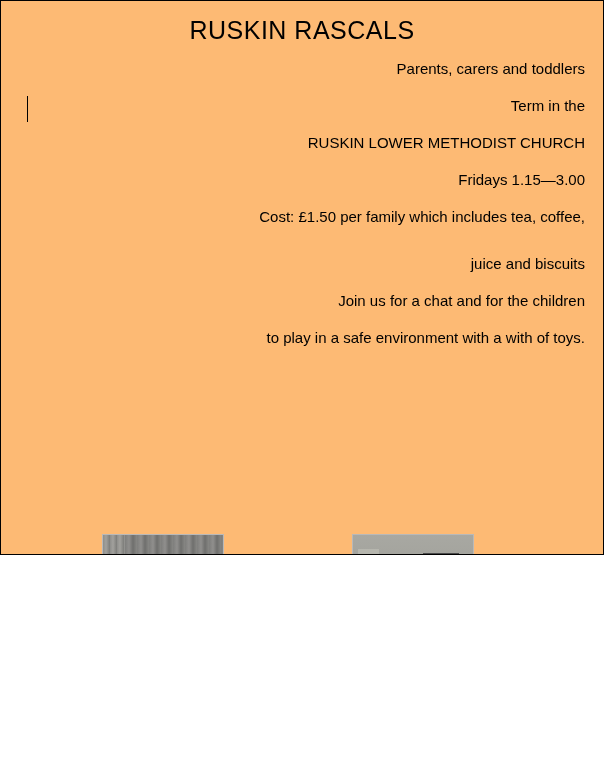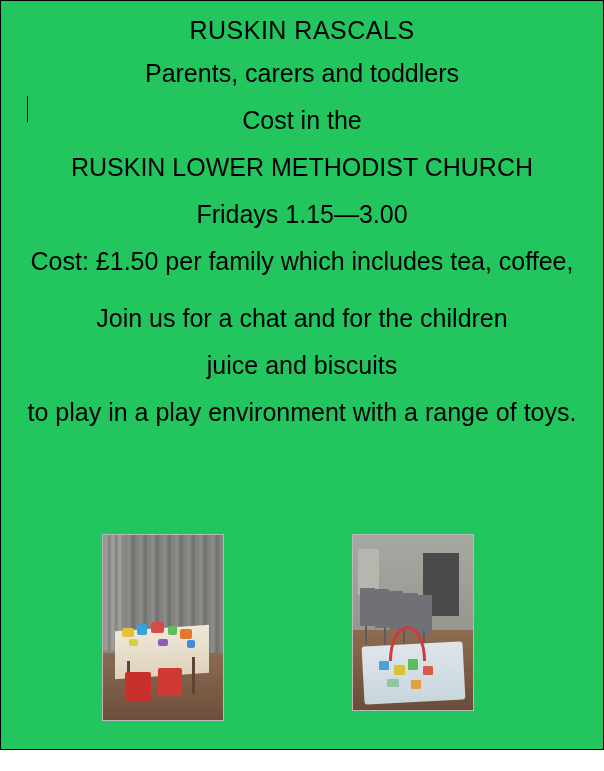--- a/index.html
+++ b/index.html
@@ -7,40 +7,40 @@
     padding: 0;
     background: #ffffff;
   }
   body {
     font-family: "Liberation Sans", sans-serif;
     color: #000000;
   }
   .page {
     position: relative;
     width: 604px;
-    height: 750px;
-    background: #22c55e;
+    height: 555px;
+    background: #fdba74;
     box-sizing: border-box;
     border: 1px solid #000000;
     overflow: hidden;
   }
   .content {
     padding: 12px 18px 0 18px;
     box-sizing: border-box;
   }
   .title {
     text-align: center;
     font-size: 25px;
     letter-spacing: 0.5px;
     margin: 4px 0 16px 0;
     line-height: 1.1;
   }
   .line {
-    text-align: center;
-    font-size: 25px;
+    text-align: right;
+    font-size: 15px;
     line-height: 1.0;
     margin: 0 0 22px 0;
   }
   .line.tight {
     margin-bottom: 32px;
   }
   .caret {
     position: absolute;
     left: 26px;
     top: 95px;
@@ -158,27 +158,27 @@
 <body>
 
 <div class="page">
 
   <div class="caret"></div>
 
   <div class="content">
     <div class="title">RUSKIN RASCALS</div>
 
     <div class="line">Parents, carers and toddlers</div>
-    <div class="line">Cost in the</div>
+    <div class="line">Term in the</div>
     <div class="line">RUSKIN LOWER METHODIST CHURCH</div>
     <div class="line">Fridays 1.15—3.00</div>
     <div class="line tight">Cost: £1.50 per family which includes tea, coffee,</div>
+    <div class="line">juice and biscuits</div>
     <div class="line">Join us for a chat and for the children</div>
-    <div class="line">juice and biscuits</div>
-    <div class="line">to play in a play environment with a range of toys.</div>
+    <div class="line">to play in a safe environment with a with of toys.</div>
   </div>
 
   <div class="photos">
 
     <div class="photo photo-left">
       <div class="ph-inner">
         <div class="l-wall"></div>
         <div class="l-curtain2"></div>
         <div class="l-curtain"></div>
         <div class="l-floor"></div>

